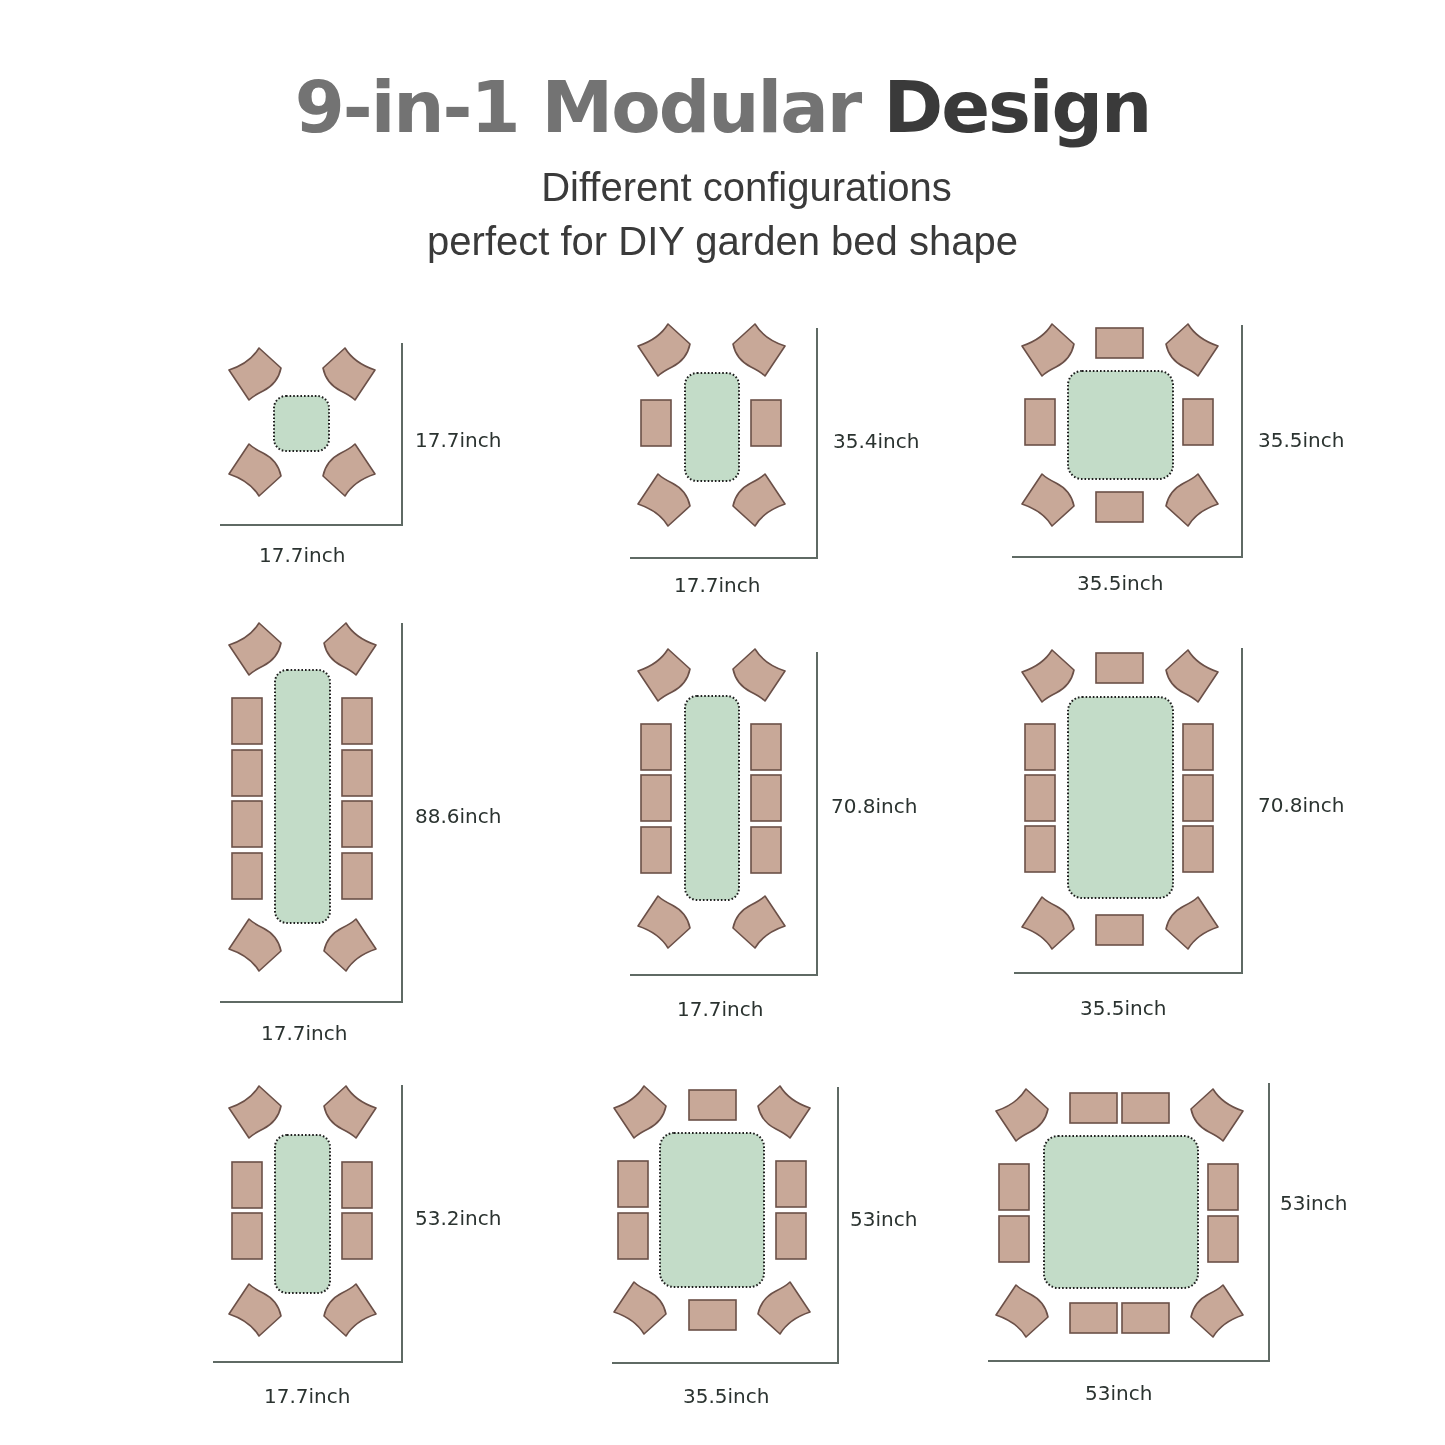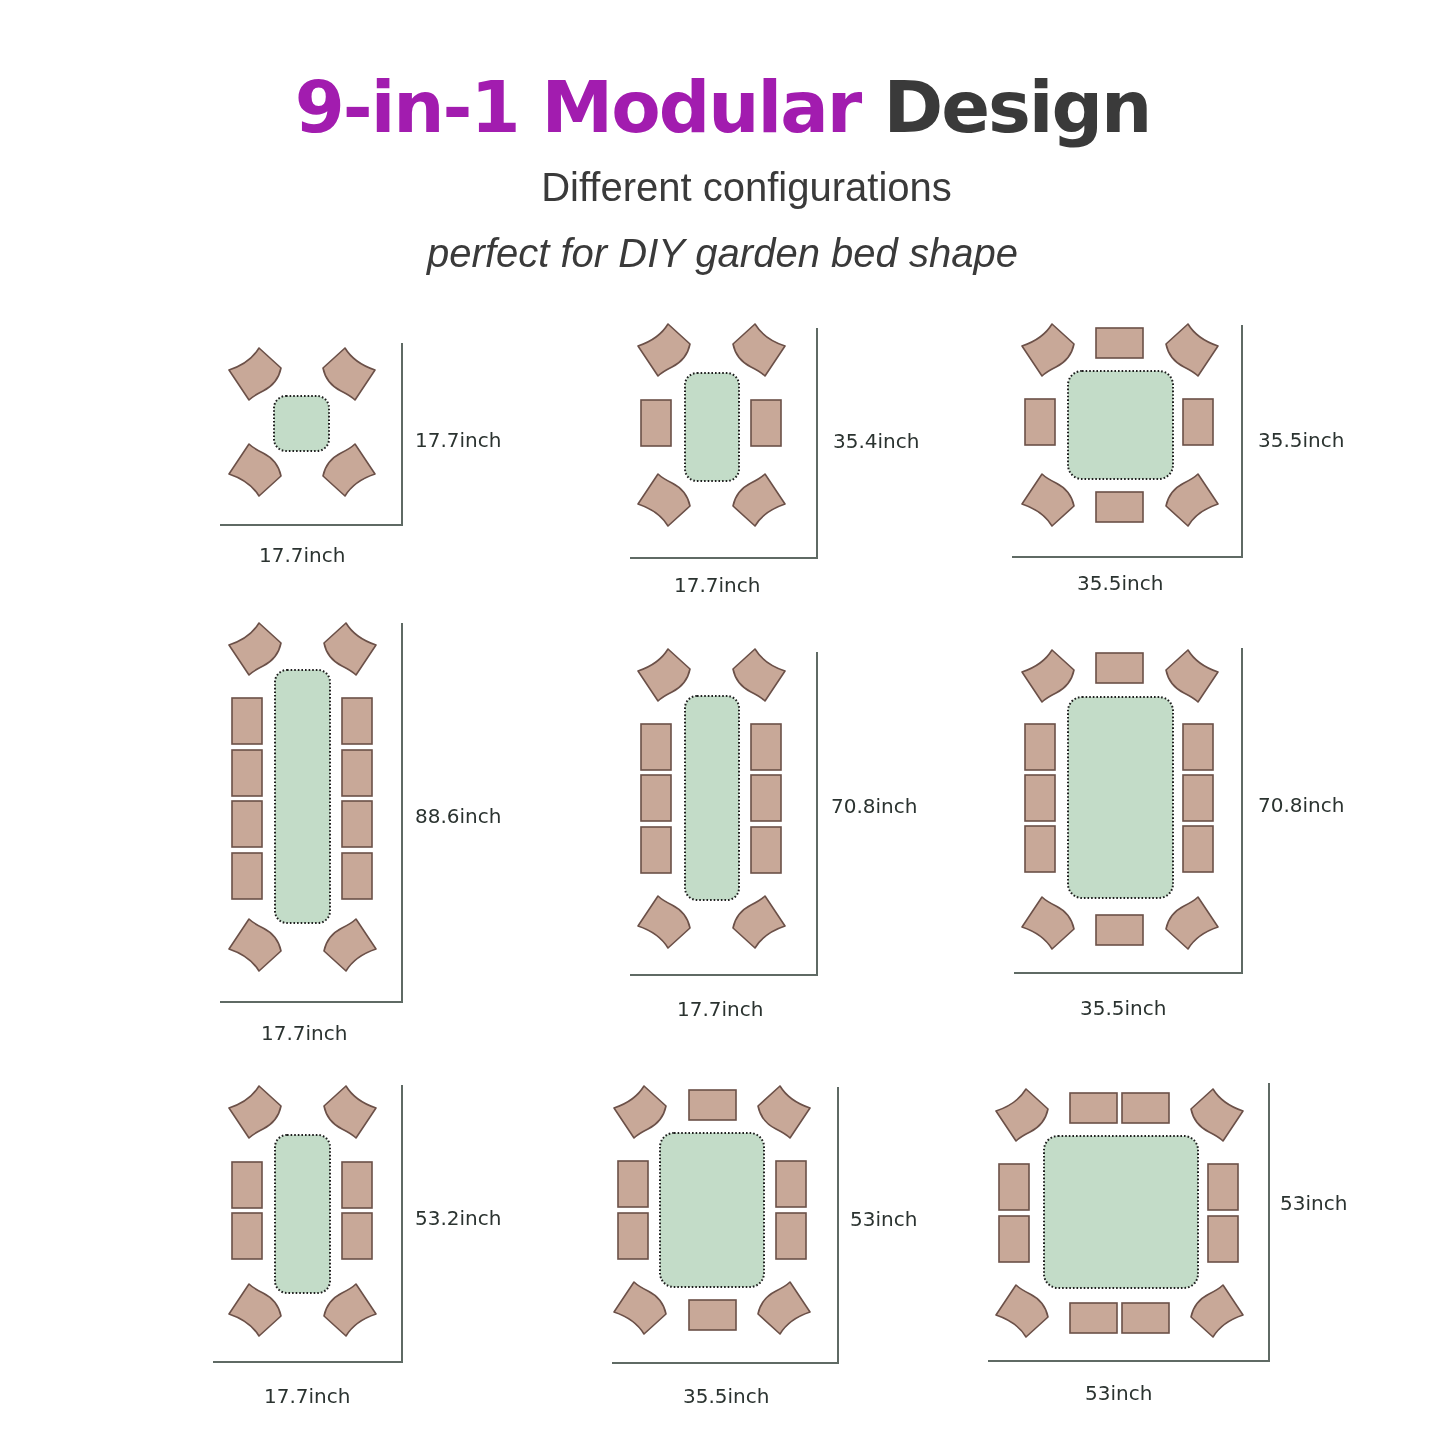--- a/index.html
+++ b/index.html
@@ -1,22 +1,22 @@
 <!DOCTYPE html>
 <html><head>
 <meta charset="utf-8">
 <style>
   html, body { margin:0; padding:0; background:#ffffff; }
   body { width:1445px; height:1445px; position:relative; overflow:hidden; font-family:"Liberation Sans", sans-serif; }
   .title { position:absolute; left:0; top:62px; width:1445px; text-align:center; font-family:"DejaVu Sans", sans-serif; font-weight:bold; font-size:72px; letter-spacing:-2px; line-height:90px; }
-  .title .green { color:#a21caf; }
+  .title .green { color:#737373; }
   .title .dark { color:#3a3a3a; }
   .subtitle { position:absolute; left:0; width:1445px; text-align:center; font-family:"Liberation Sans", sans-serif; font-size:40px; color:#3a3a3a; line-height:52px; }
   .sub1 { top:161px;padding-left:24px; }
-  .sub2 { top:227px;font-style:italic; }
+  .sub2 { top:215px; }
   svg.diagram { position:absolute; left:0; top:0; }
   .lbl { font-family:"DejaVu Sans", sans-serif; font-size:20px; fill:#2b3330; }
 </style>
 </head>
 <body>
 
 <div class="title">
   <span class="green">9-in-1 Modular</span>
   <span class="dark">Design</span>
 </div>

